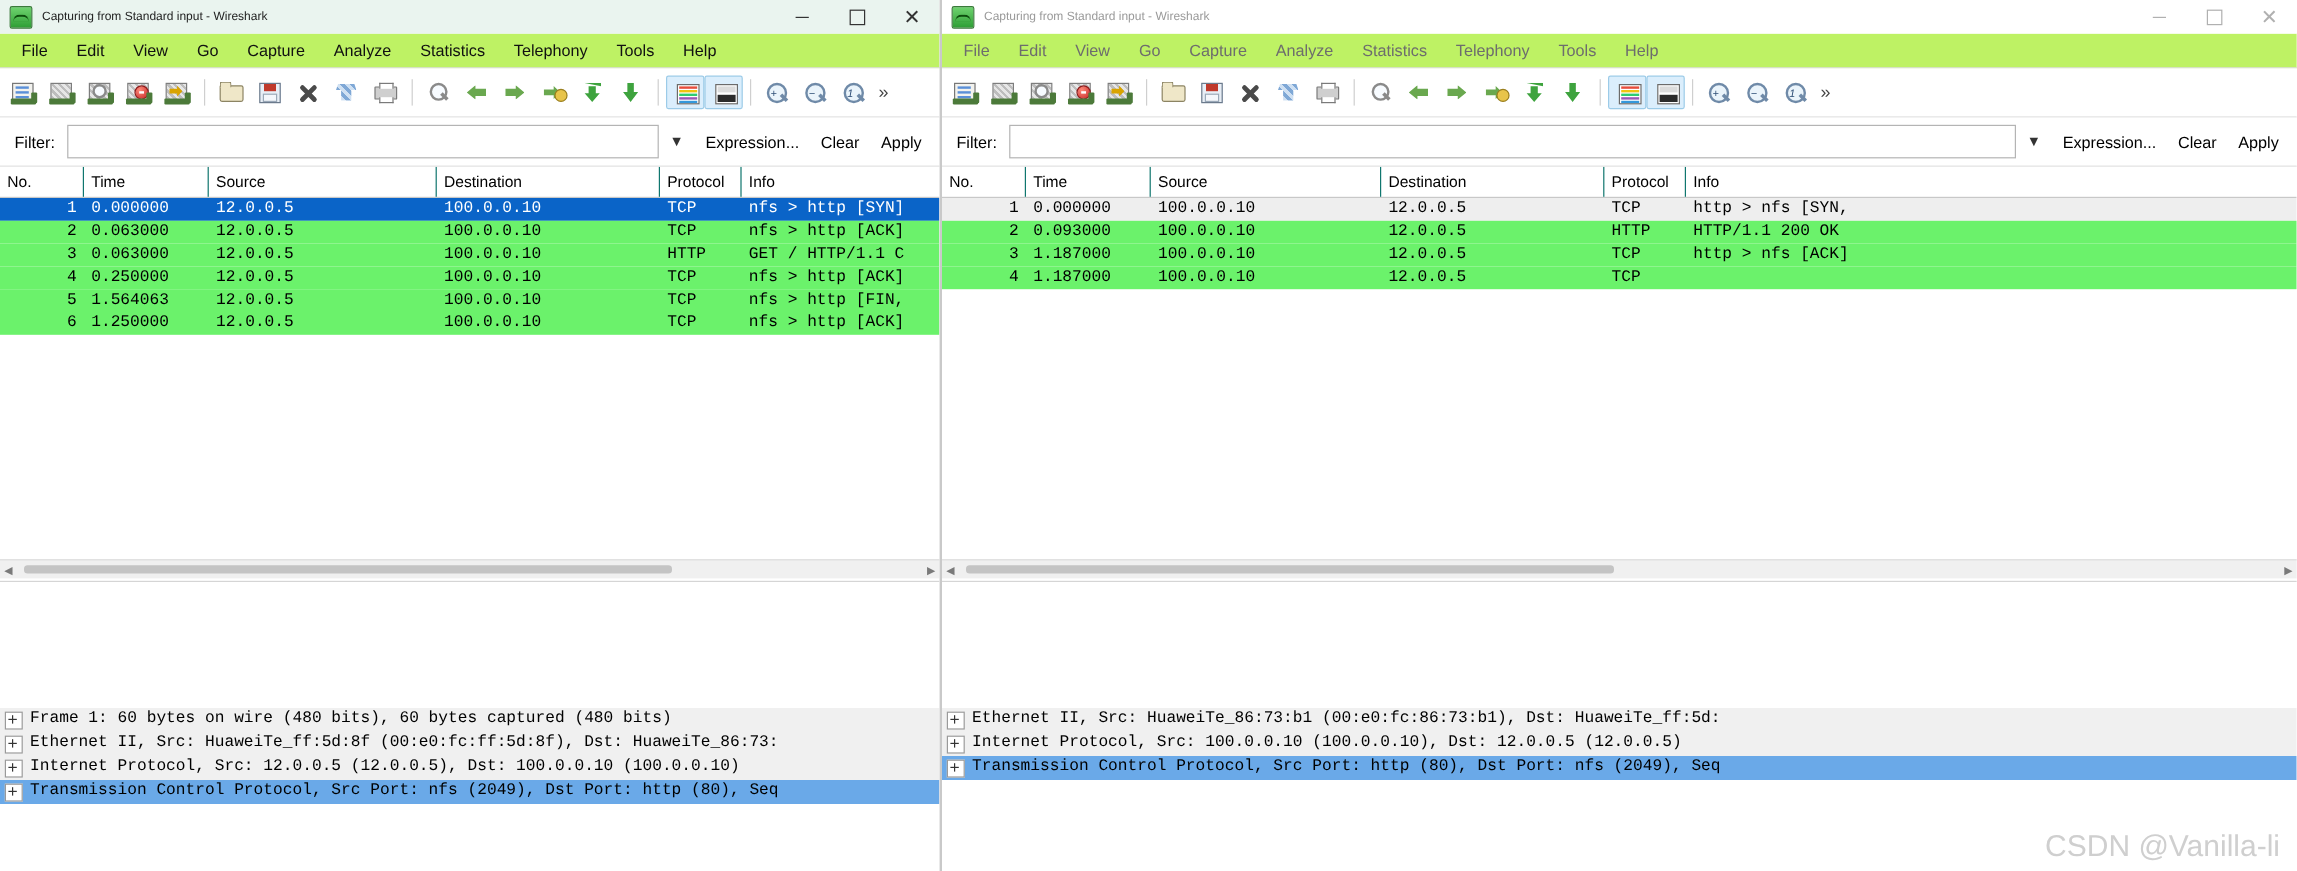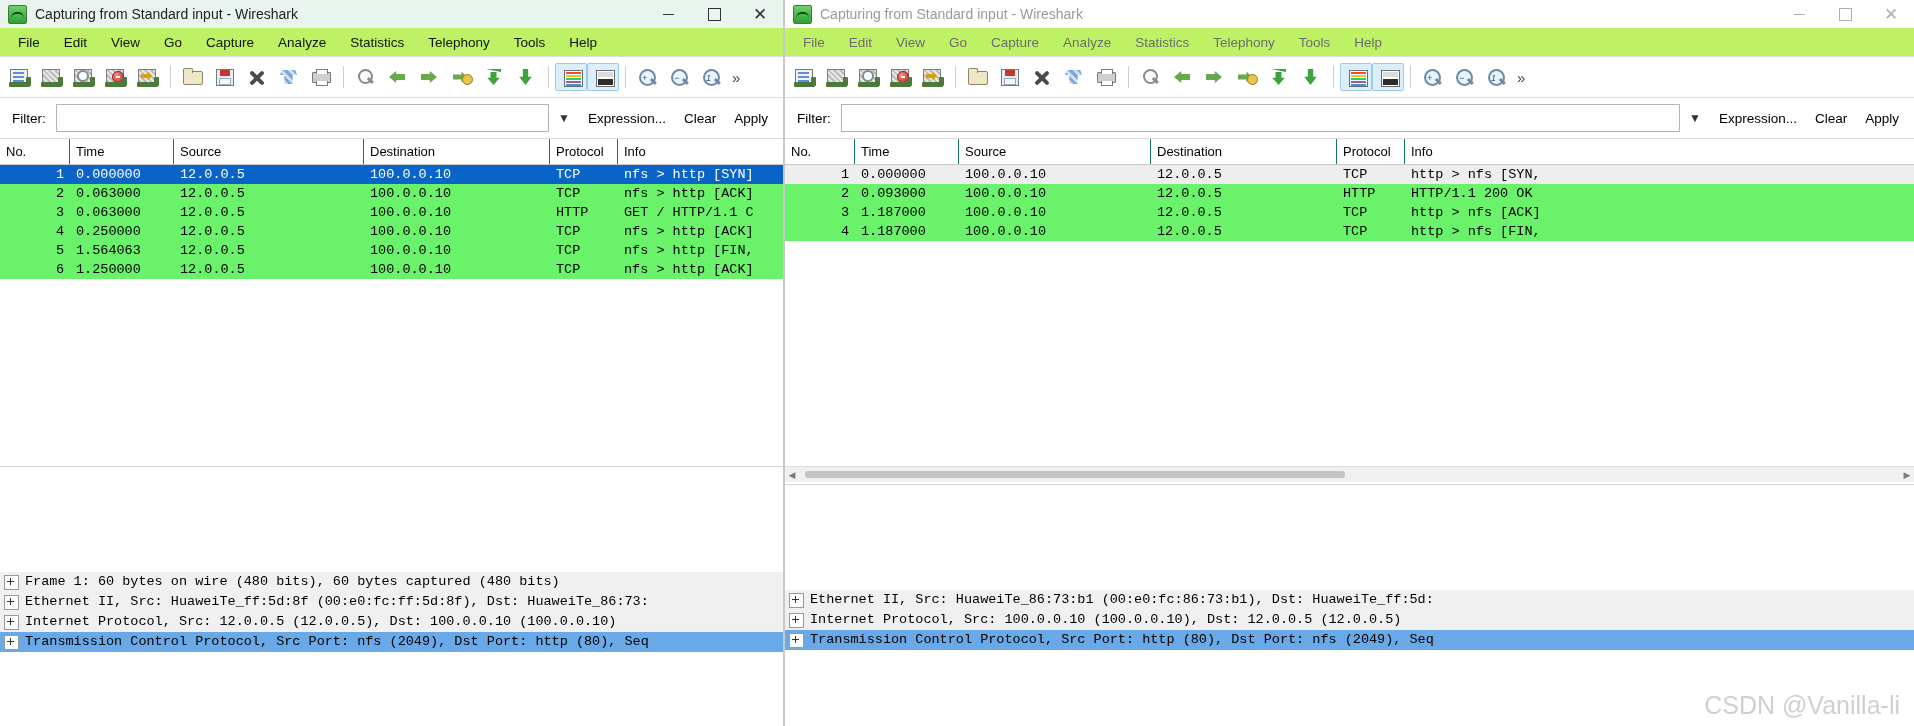--- a/index.html
+++ b/index.html
@@ -7,21 +7,21 @@
   .app{position:absolute;top:0;height:726px;background:#fff;overflow:hidden;}
   .app.left{left:0;width:783px;}
   .app.right{left:785px;width:1129px;}
 
   
   .titlebar{height:28px;background:#eaf4ef;display:flex;align-items:center;position:relative;}
   .title-ico{width:17px;height:17px;margin-left:8px;margin-right:8px;border:1px solid #3a7a3a;border-radius:2px;
              background:linear-gradient(#6fd36f,#2e9e35);position:relative;flex:none;}
   .title-ico:after{content:"";position:absolute;left:2px;right:2px;top:6px;height:4px;
              border-top:2px solid #0d4d0d;border-radius:40% 40% 0 0/100% 100% 0 0;}
-  .title-text{font-size:14px;color:#222;white-space:nowrap;text-align:center;}
+  .title-text{font-size:10px;color:#222;white-space:nowrap;text-align:center;}
   .title-text.inactive{color:#9a9a9a;}
   .wbtns{position:absolute;right:0;top:0;height:28px;display:flex;}
   .wbtn{width:46px;height:28px;display:flex;align-items:center;justify-content:center;font-size:14px;color:#333;}
   .wbtn.inactive{color:#b0b0b0;}
   .wbtn.close{font-size:17px;}
   .glyph-min{display:block;width:11px;border-bottom:1px solid currentColor;}
   .glyph-max{display:block;width:11px;height:11px;border:1px solid currentColor;}
 
   
   .menubar{height:28px;display:flex;align-items:center;border-bottom:1px solid #dcdcdc;background:#bef264;padding-left:6px;}
@@ -366,21 +366,21 @@
   </div>
 
   <div class="hscroll" style="top:466px">
     <div class="arw">◀</div>
     <div class="track">
         <div class="thumb" style="width:540px"></div>
       </div>
     <div class="arw">▶</div>
   </div>
 
-  <div class="detail" style="top:466px;height:242px">
+  <div class="detail" style="top:484px;height:242px">
     <div style="height:105px;background:#fff"></div>
     <div class="drow">
       <span class="exp"></span>
       <span class="dtext">Frame 1: 60 bytes on wire (480 bits), 60 bytes captured (480 bits)</span>
     </div>
     <div class="drow">
       <span class="exp"></span>
       <span class="dtext">Ethernet II, Src: HuaweiTe_ff:5d:8f (00:e0:fc:ff:5d:8f), Dst: HuaweiTe_86:73:</span>
     </div>
     <div class="drow">
@@ -615,21 +615,20 @@
       <div class="c" style="width:186px">12.0.0.5</div>
       <div class="c" style="width:68px">TCP</div>
       <div class="c" style="width:505px">http &gt; nfs [ACK]</div>
     </div>
     <div class="prow green">
       <div class="c num" style="width:70px">4</div>
       <div class="c" style="width:104px">1.187000</div>
       <div class="c" style="width:192px">100.0.0.10</div>
       <div class="c" style="width:186px">12.0.0.5</div>
       <div class="c" style="width:68px">TCP</div>
-      <div class="c" style="width:505px">http &gt; nfs [FIN,</div>
     </div>
   </div>
 
   <div class="hscroll" style="top:466px">
     <div class="arw">◀</div>
     <div class="track">
         <div class="thumb" style="width:540px"></div>
       </div>
     <div class="arw">▶</div>
   </div>

